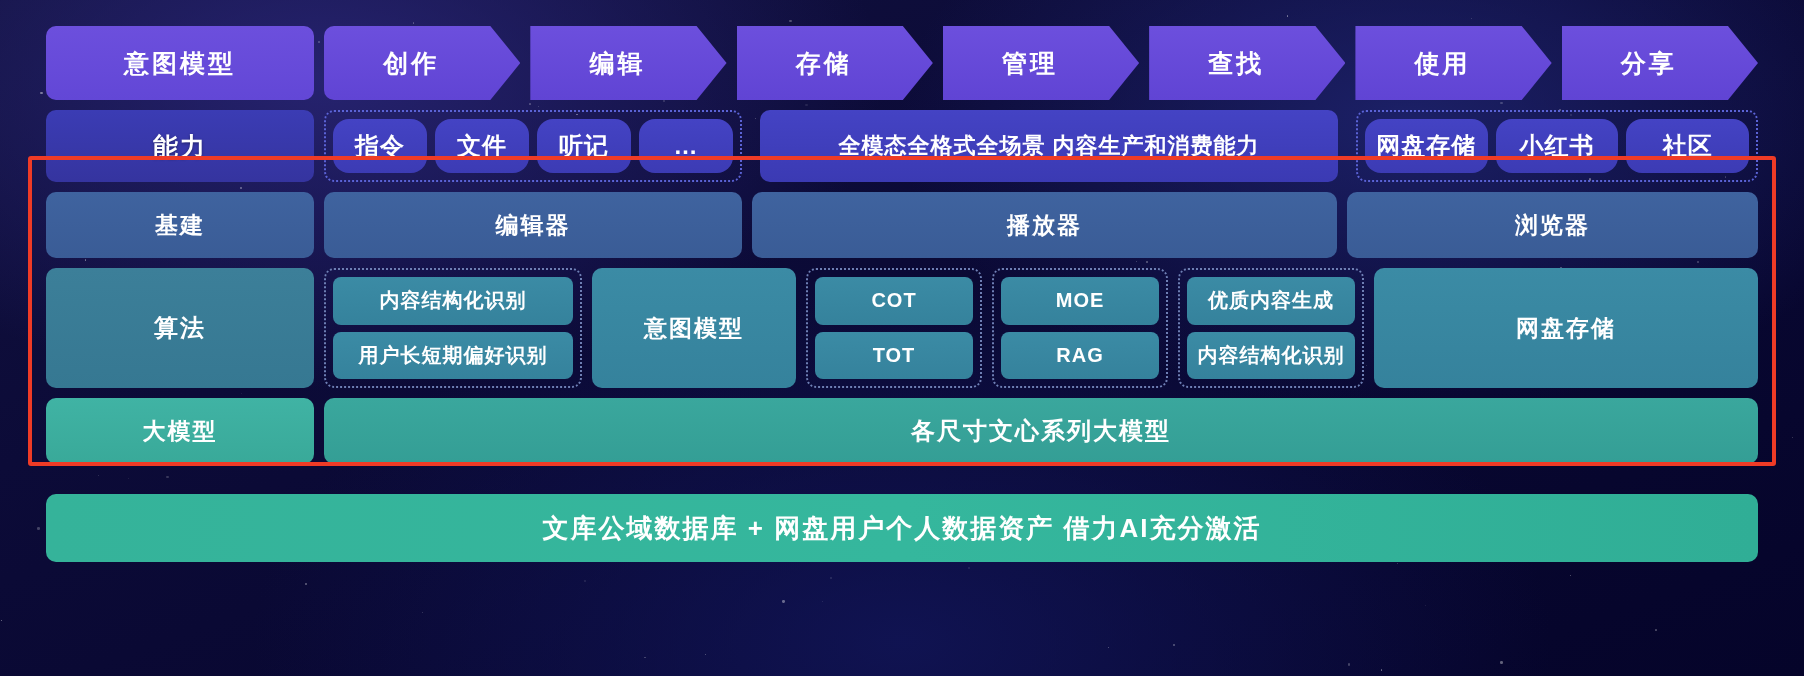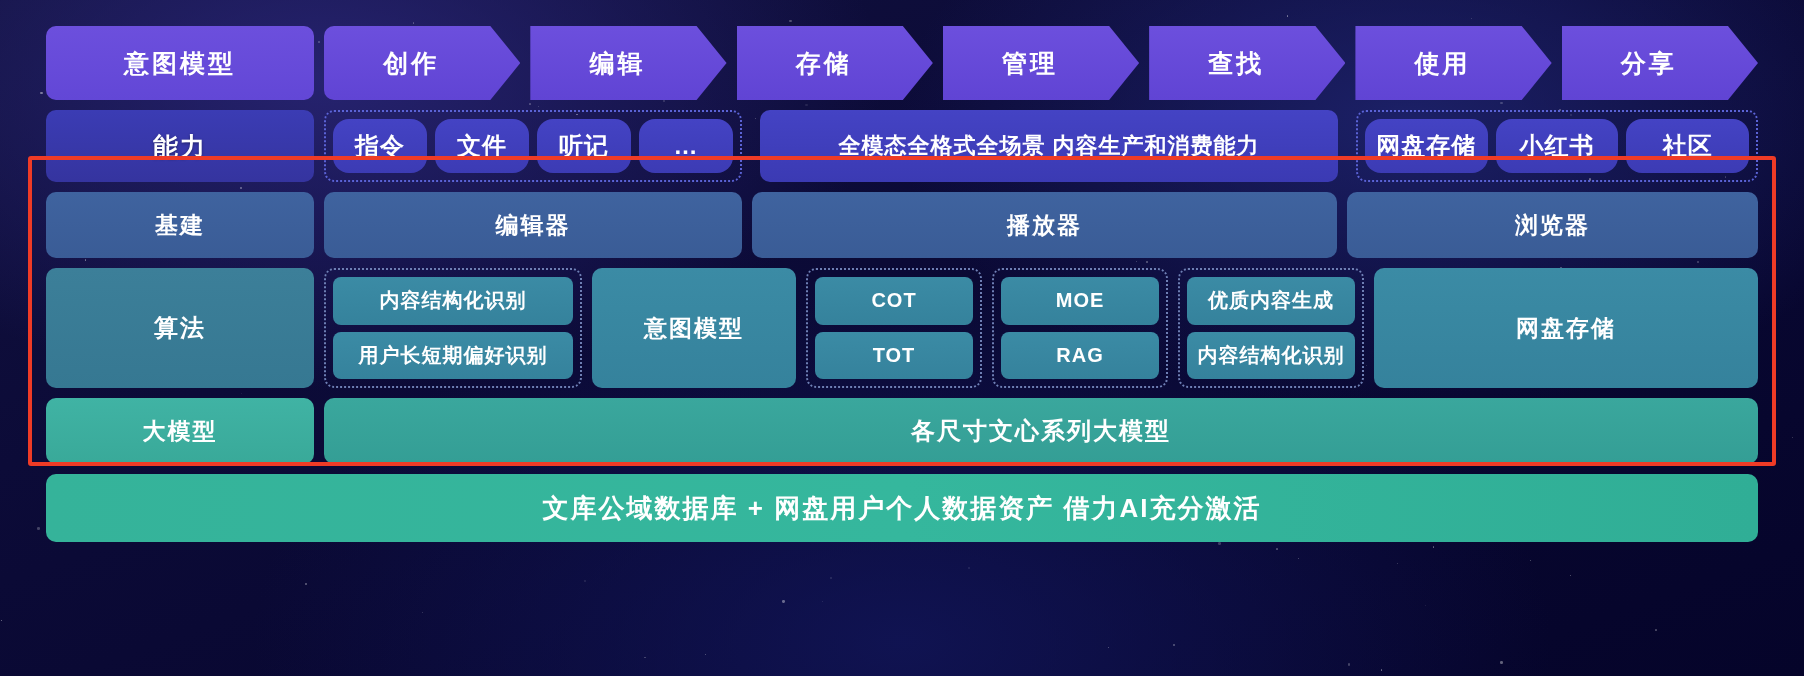--- a/index.html
+++ b/index.html
@@ -217,21 +217,21 @@
   }
   .model-band {
     flex: 1 1 0;
     border-radius: 10px;
     background: linear-gradient(180deg, #3aa79d 0%, #349e95 100%);
     display: flex; align-items: center; justify-content: center;
     color: #fff; font-size: 24px; font-weight: bold; letter-spacing: 2px;
   }
 
   
-  .found-row { height: 68px; margin-top: 0; }
+  .found-row { height: 68px; margin-top: 20px; }
   .found-band {
     flex: 1 1 0;
     border-radius: 10px;
     background: linear-gradient(90deg, #35b39a 0%, #35b79d 50%, #30ae96 100%);
     display: flex; align-items: center; justify-content: center;
     color: #fff; font-size: 26px; font-weight: bold; letter-spacing: 2px;
   }
 </style>
 </head>
 <body>

